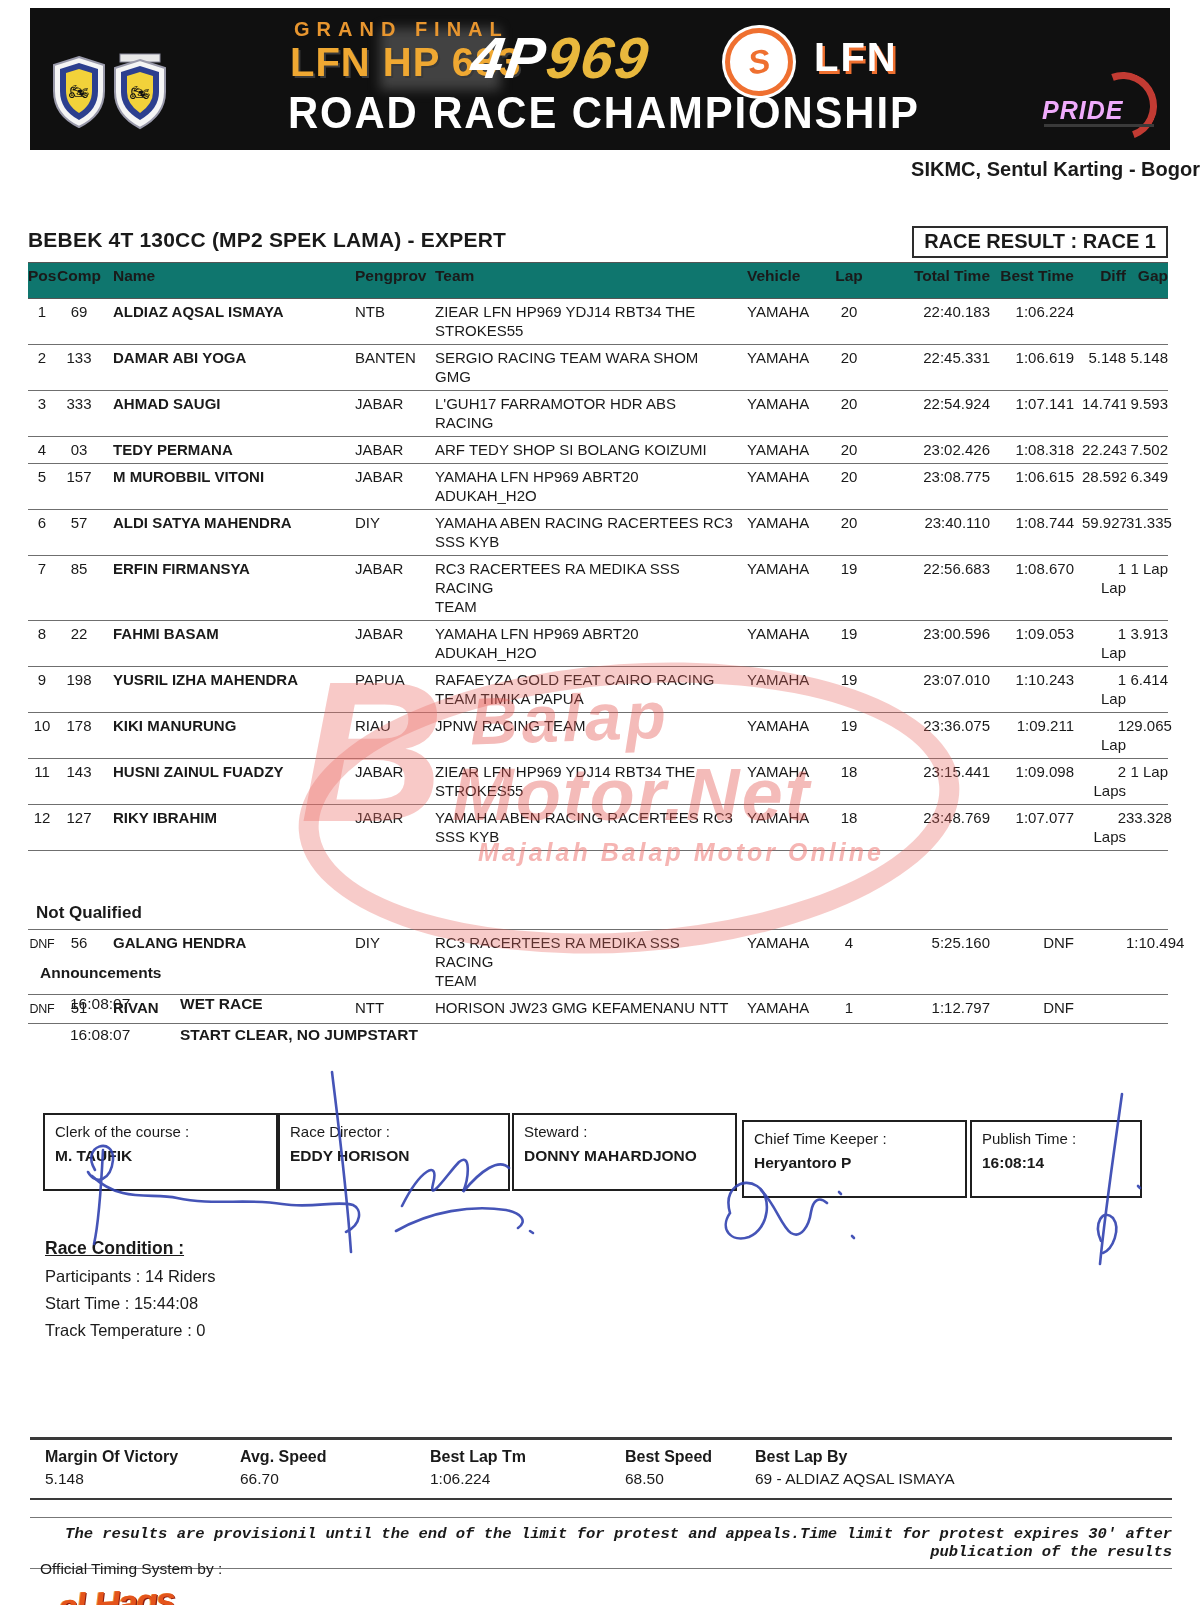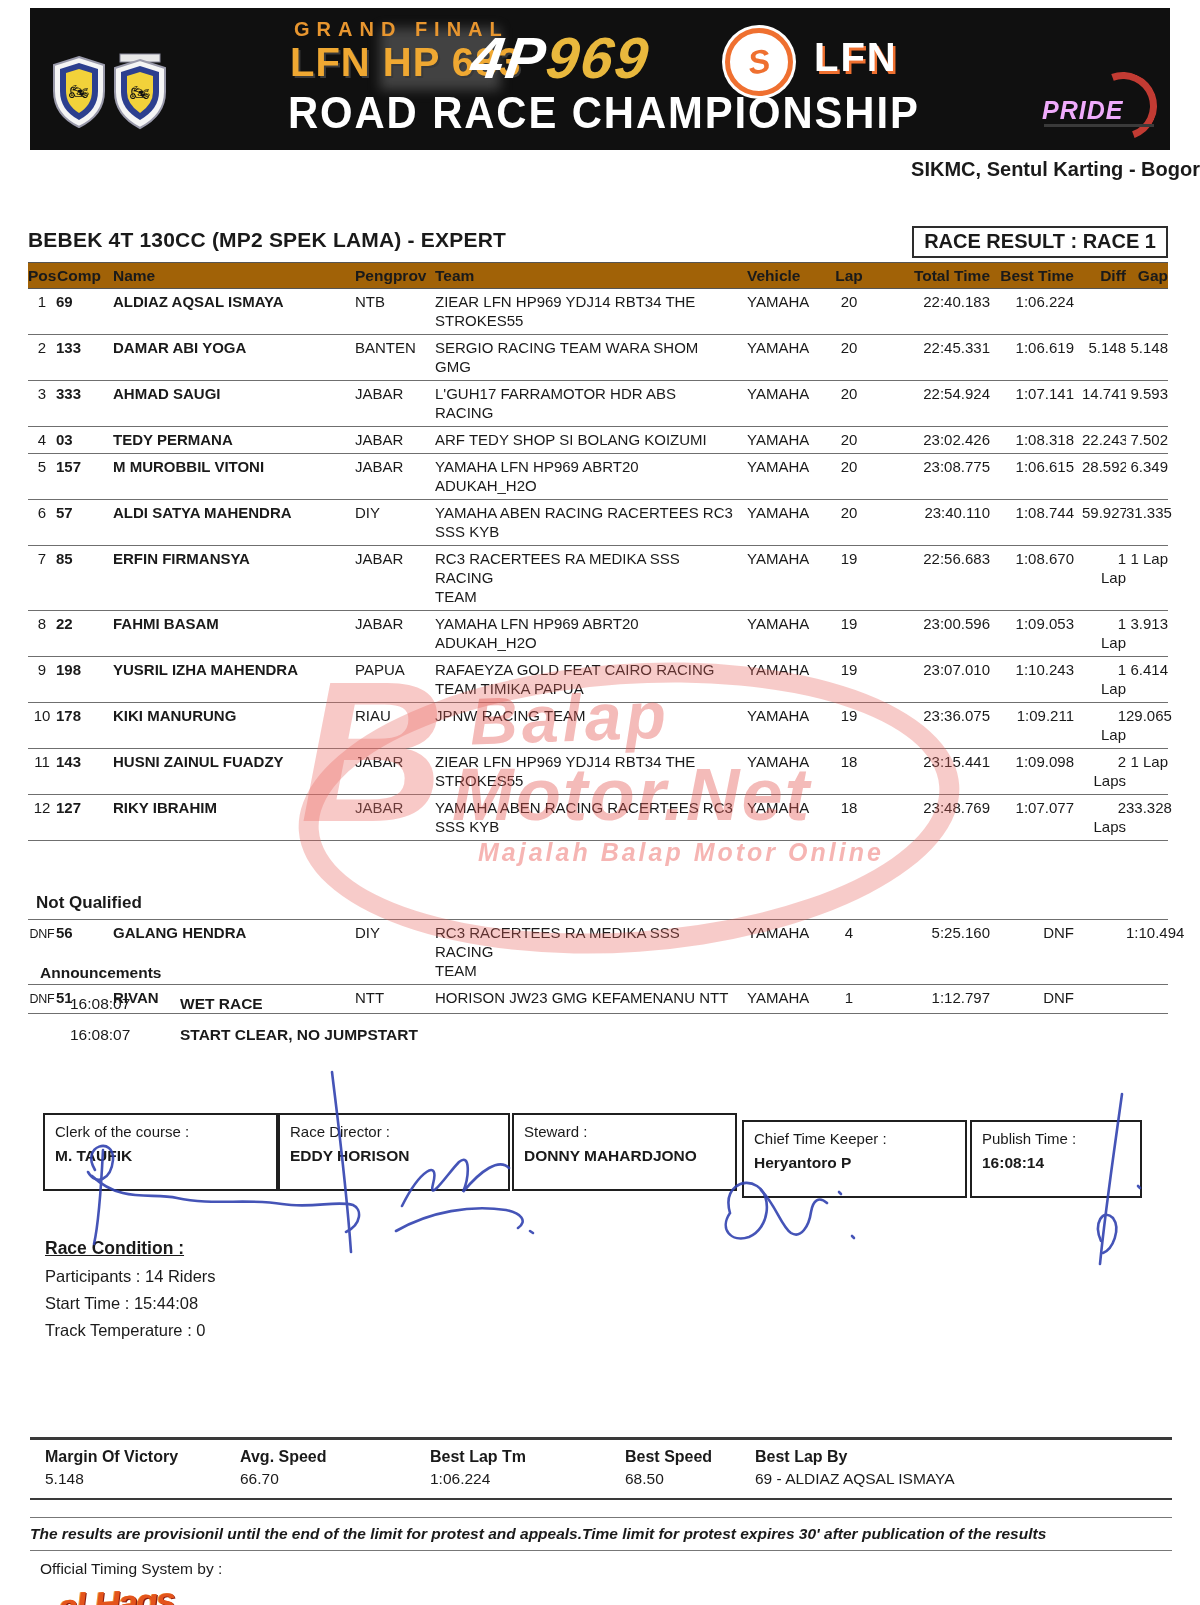--- a/index.html
+++ b/index.html
@@ -32,26 +32,26 @@
   .pride .psub{position:absolute;left:4px;top:54px;width:110px;height:3px;background:#3a3a3a;}
   
   .venue{position:absolute;left:0;top:158px;width:1200px;text-align:right;font-weight:700;font-size:20px;}
   .vdate{position:absolute;left:0;top:188px;width:1200px;text-align:center;font-size:17.5px;font-weight:400;}
   
   .category{position:absolute;left:28px;top:228px;font-size:21px;font-weight:900;letter-spacing:.2px;}
   .result-box{position:absolute;right:32px;top:226px;border:2px solid #2d2d2d;padding:2px 10px 3px;font-size:20px;font-weight:900;text-align:right;}
   
   .table-area{position:absolute;left:28px;top:262px;width:1140px;}
   .tgrid{display:grid;grid-template-columns:28px 46px 242px 80px 312px 90px 46px 118px 84px 52px 42px;}
-  .thead{background:#a16207;border-top:1.5px solid #555;border-bottom:1.5px solid #555;font-weight:700;
-         padding:4px 0 3px;font-size:15.5px;}
+  .thead{background:#0f766e;border-top:1.5px solid #555;border-bottom:1.5px solid #555;font-weight:700;
+         padding:4px 0 13px;font-size:15.5px;}
   .trow{border-bottom:1.5px solid #6f6f6f;padding:3px 0 4px;}
   .cell{font-size:15px;line-height:19px;}
   .c-pos{text-align:center;}
-  .c-comp{font-weight:700;}
+  .c-comp{text-align:center;font-weight:400;}
   .c-name{font-weight:700;padding-left:11px;}
   .c-peng{padding-left:11px;}
   .c-team{padding-left:11px;}
   .c-veh{padding-left:11px;}
   .c-lap{text-align:center;}
   .c-total{text-align:right;}
   .c-best{text-align:right;}
   .c-diff{text-align:right;}
   .clipspan{display:inline-block;max-width:44px;overflow:hidden;text-align:right;white-space:nowrap;vertical-align:top;}
   .clipspan div{white-space:normal;}
@@ -78,21 +78,21 @@
   .rc-title{font-size:17.5px;font-weight:900;text-decoration:underline;}
   .rc-item{font-size:16.5px;margin-top:8px;}
   
   .stats{position:absolute;left:30px;top:1437px;width:1142px;border-top:3px solid #3a3a3a;border-bottom:2px solid #3a3a3a;
          padding:8px 0 10px;}
   .stats-grid{display:grid;grid-template-columns:195px 190px 195px 130px 430px;}
   .st-label{font-size:16px;font-weight:900;padding-left:15px;}
   .st-value{font-size:15.5px;padding-left:15px;margin-top:4px;}
   
   .fnote{position:absolute;left:30px;top:1517px;width:1142px;border-top:1.5px solid #777;border-bottom:1.5px solid #777;
-         padding:7px 0;text-align:left;font-size:15.5px;font-weight:700;font-style:italic;}
+         padding:7px 0;text-align:right;font-size:15.5px;font-weight:700;font-style:italic;font-family:Liberation Mono, monospace;}
   .timing{position:absolute;left:40px;top:1560px;font-size:15.5px;}
   .tlogo{position:absolute;left:58px;top:1583px;font-size:36px;font-weight:900;font-style:italic;color:#e4541c;
          text-shadow:1px 1px 0 #8c1d10, -1px 0 0 #f0a23c;transform:rotate(-4deg);letter-spacing:-2px;}
   
   .wm{position:absolute;left:0;top:0;width:1200px;height:1605px;pointer-events:none;z-index:5;}
   .wm-ellipse{position:absolute;left:298px;top:664px;width:622px;height:248px;border:20px solid rgba(232,96,92,.33);
               border-radius:50%;transform:rotate(-4deg);}
   .wm-b{position:absolute;left:300px;top:652px;font-size:200px;line-height:200px;font-weight:900;font-style:italic;
         color:rgba(236,112,108,.38);}
   .wm-balap{position:absolute;left:470px;top:680px;font-size:66px;font-weight:900;font-style:italic;

